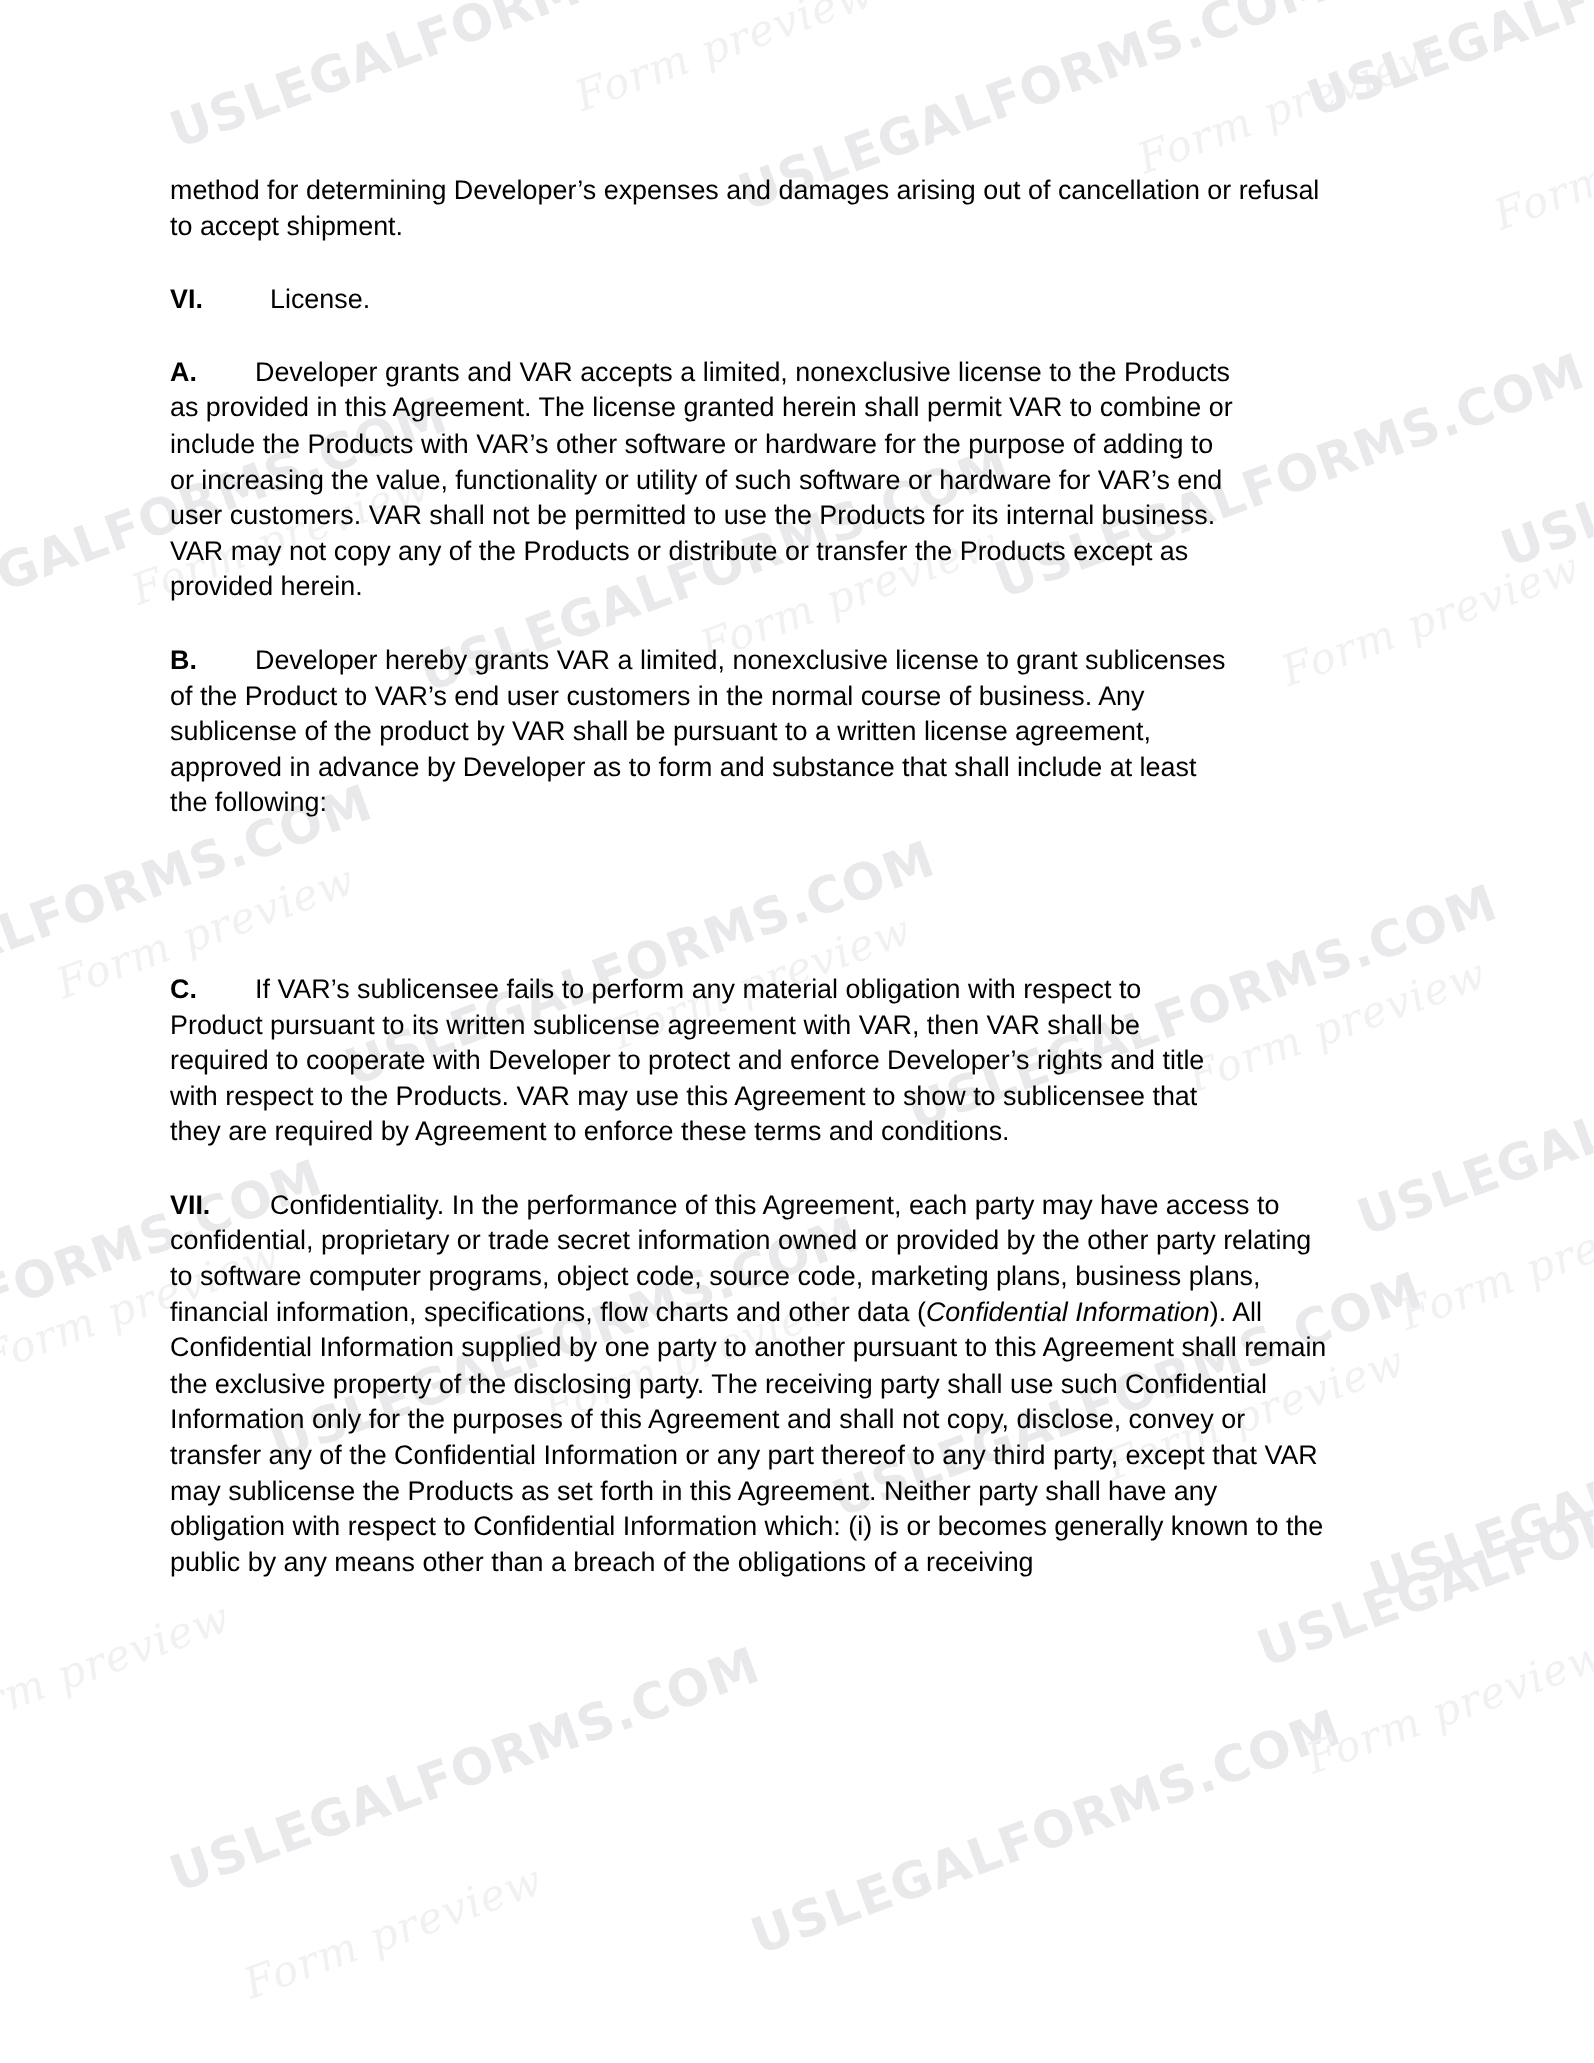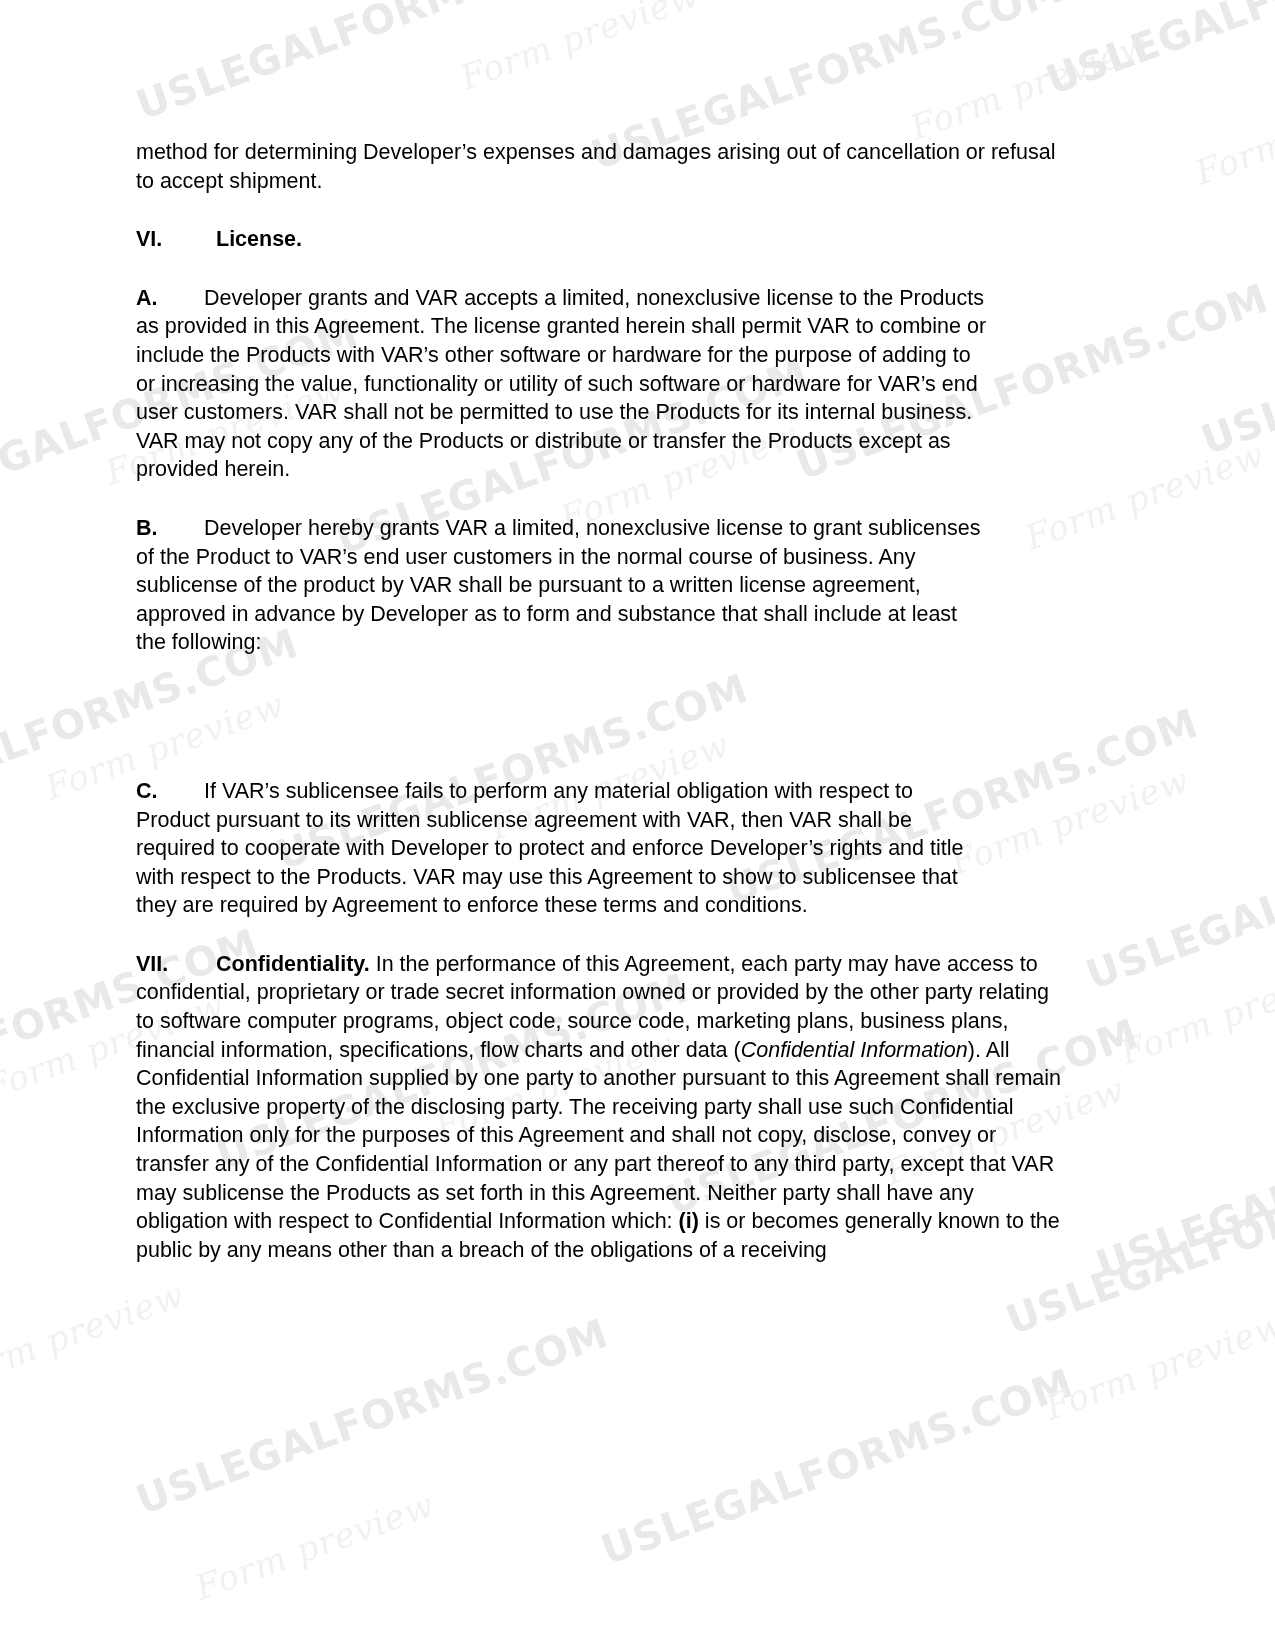--- a/index.html
+++ b/index.html
@@ -61,21 +61,21 @@
   }
   .doc p {
     margin: 0;
   }
   .gap-md { height: 30px; }
 
   .lvl0 { margin-left: 0; }
   .lvl1 { margin-left: 80px; width: 852px; }
   .lvl2 { margin-left: 148px; width: 784px; }
 
-  .b { font-weight: bold; text-align: center; }
+  .b { font-weight: normal; text-align: center; }
   .i { font-style: italic; }
 
   .num {
     font-weight: bold;
     display: inline-block;
   }
   .num-plain {
     font-weight: normal;
     display: inline-block;
   }

